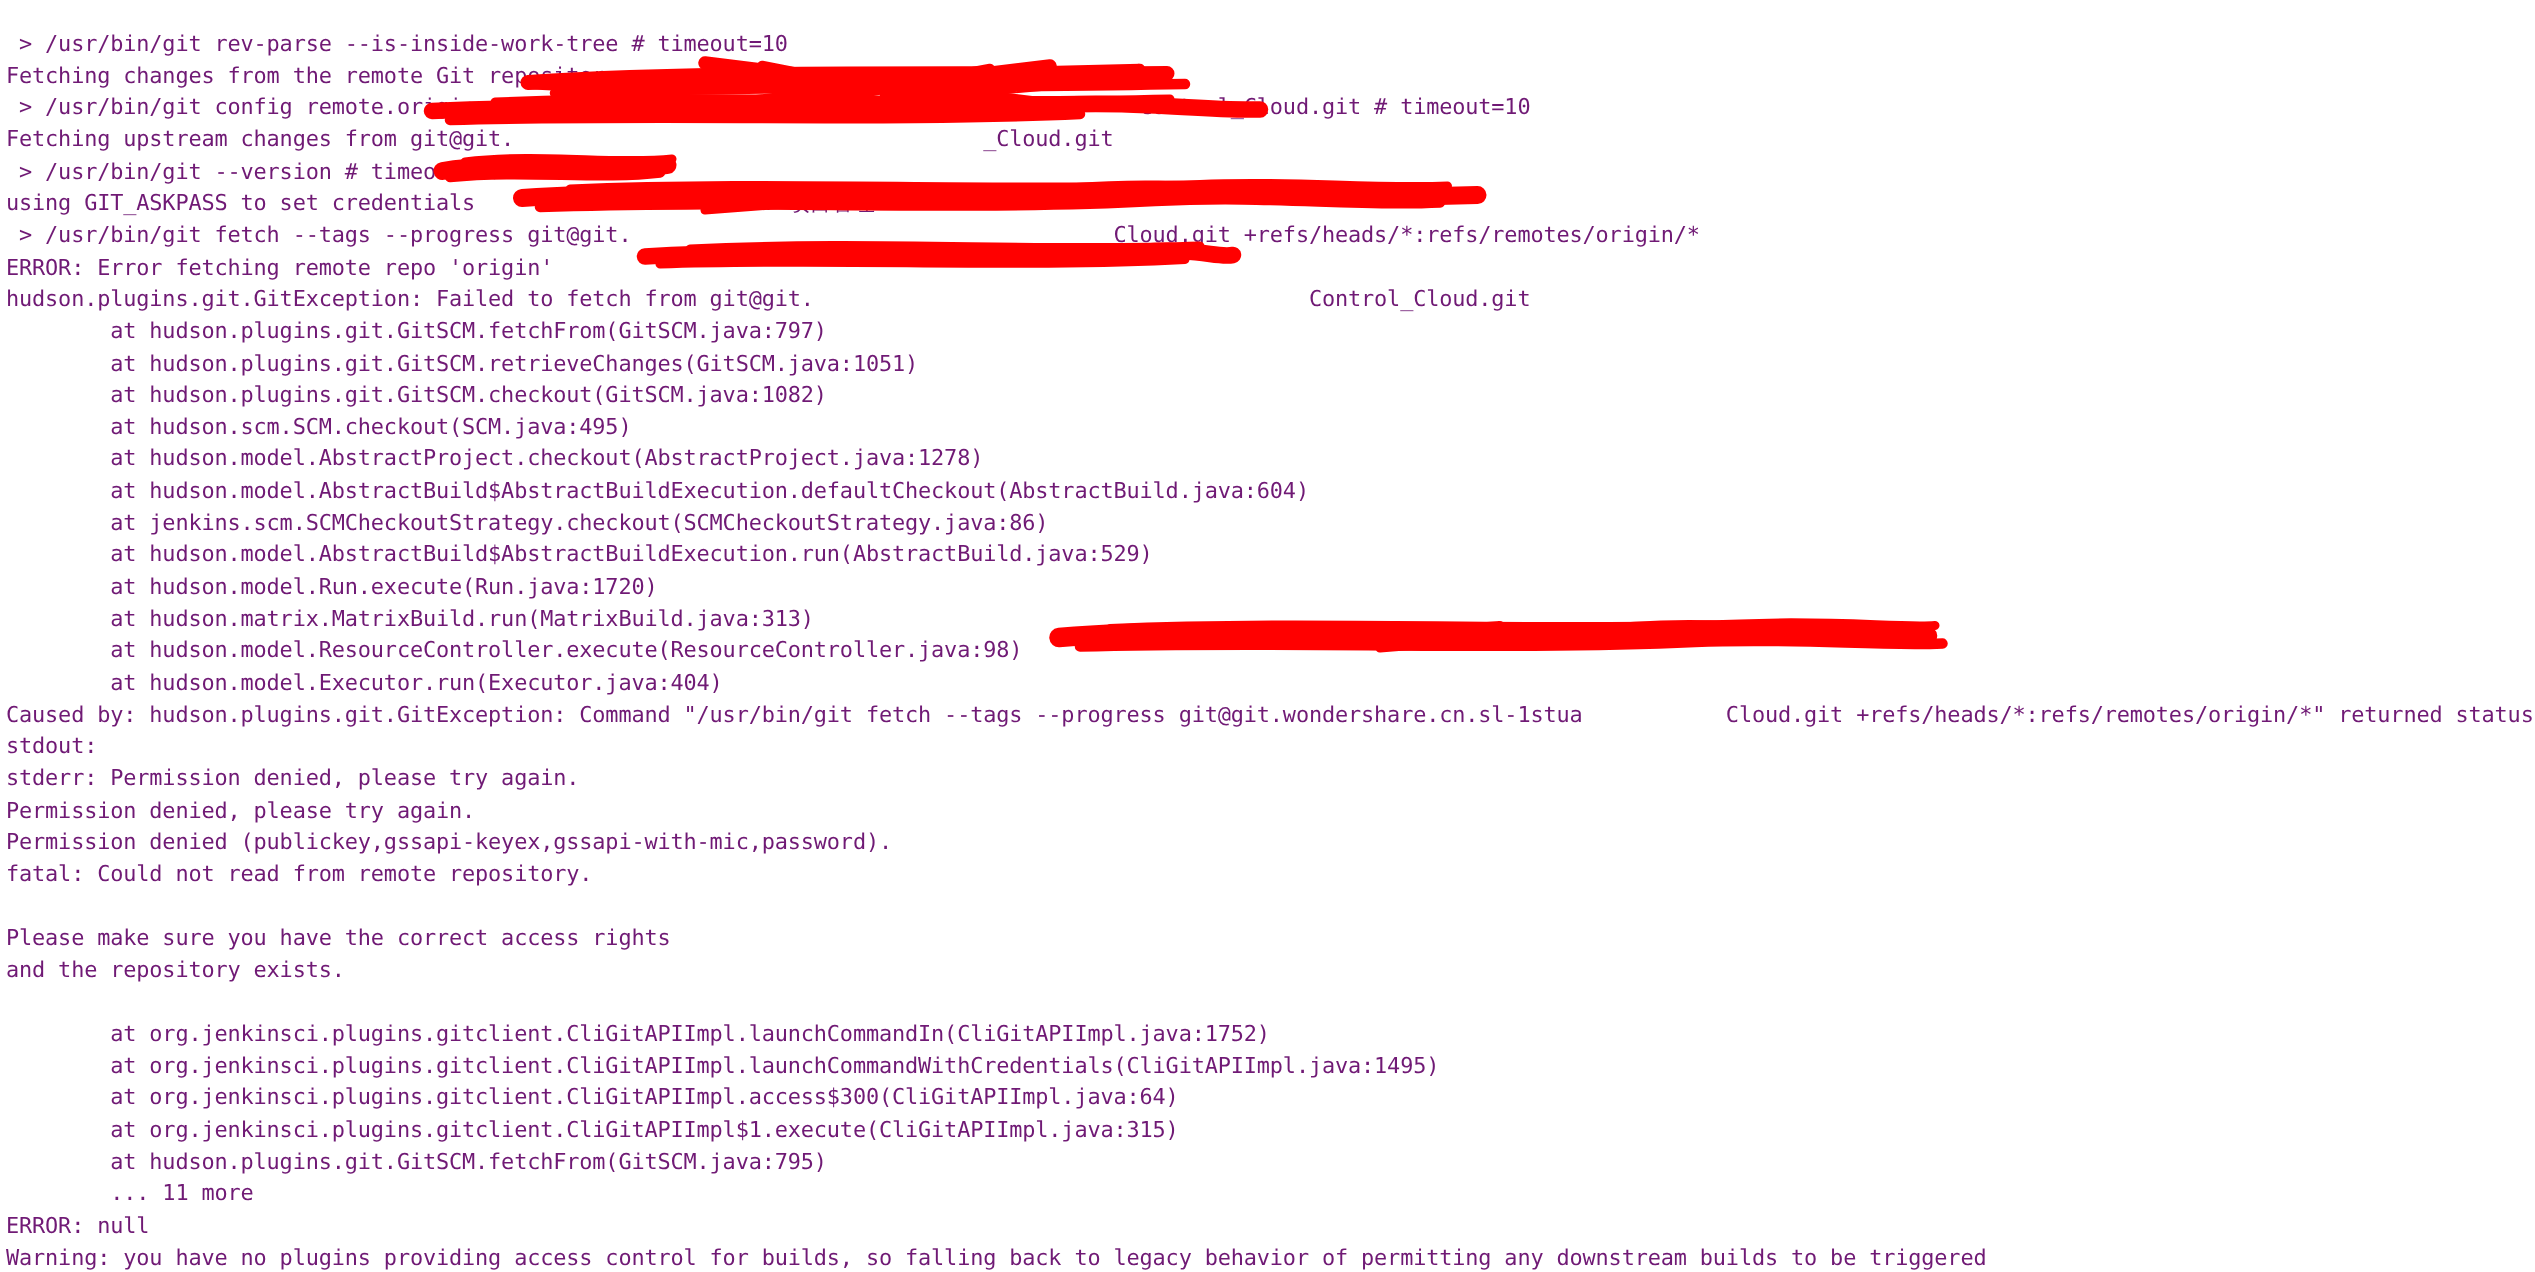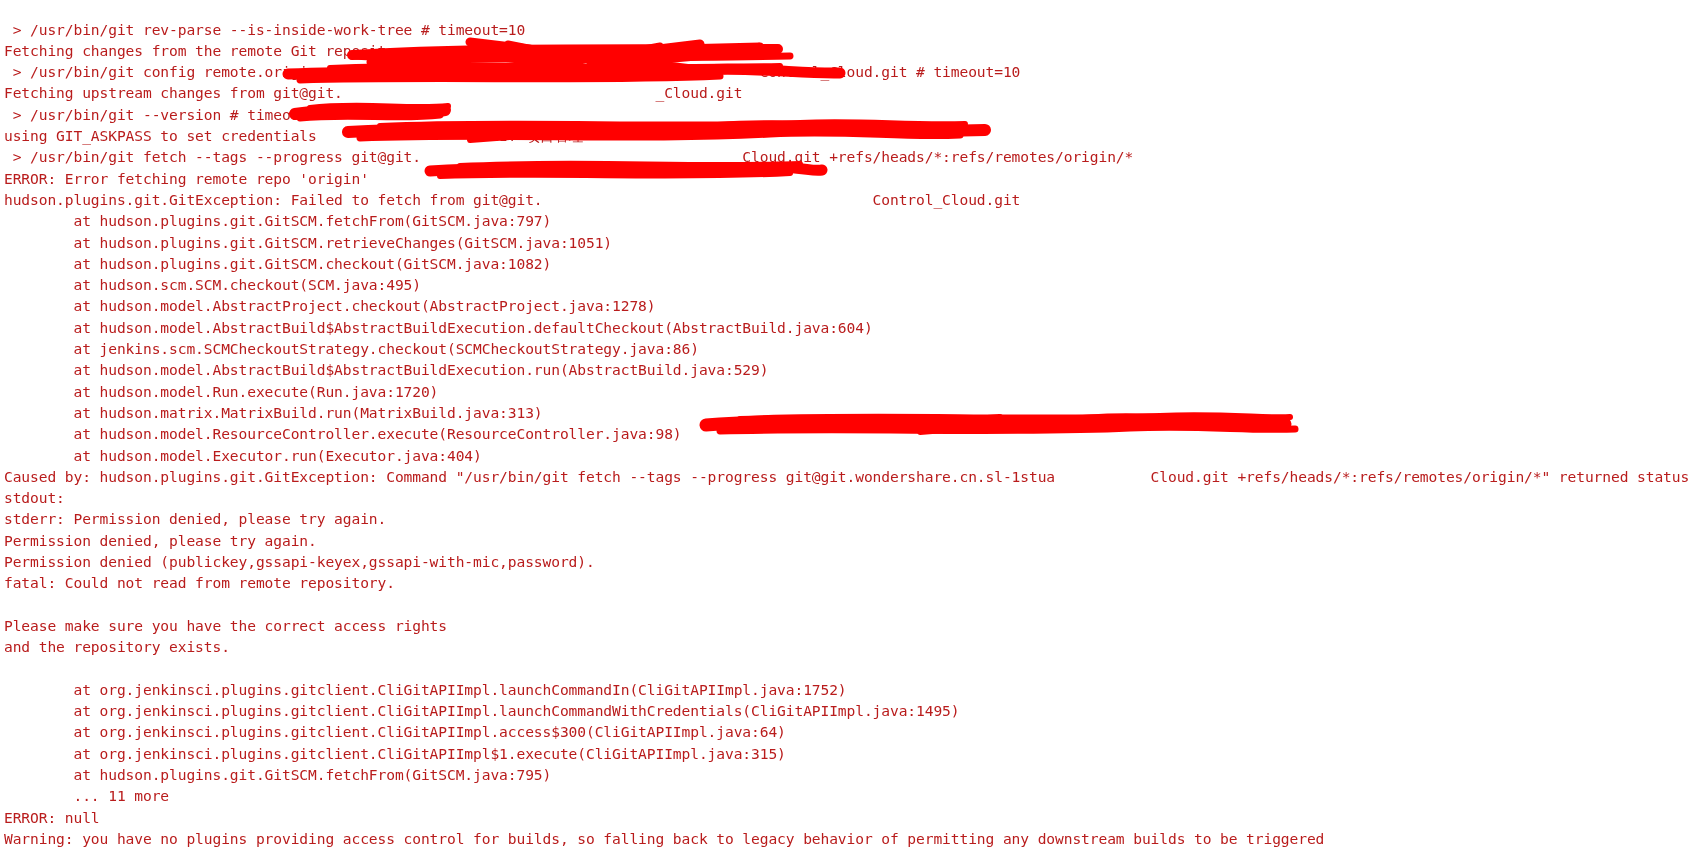--- a/index.html
+++ b/index.html
@@ -18,21 +18,21 @@
     position: relative;
     padding: 4px 0 0 4px;
     box-sizing: border-box;
     width: 1690px;
     height: 848px;
   }
   .log {
     font-family: "DejaVu Sans Mono", "Liberation Mono", monospace;
     font-size: 14.6px;
     line-height: 21.3px;
-    color: #b91c1c;
+    color: #701a75;
     white-space: pre;
     letter-spacing: -0.1px;
   }
   .log .line {
     height: 21.3px;
     white-space: pre;
   }
   .log .line.blank {
     color: transparent;
   }

